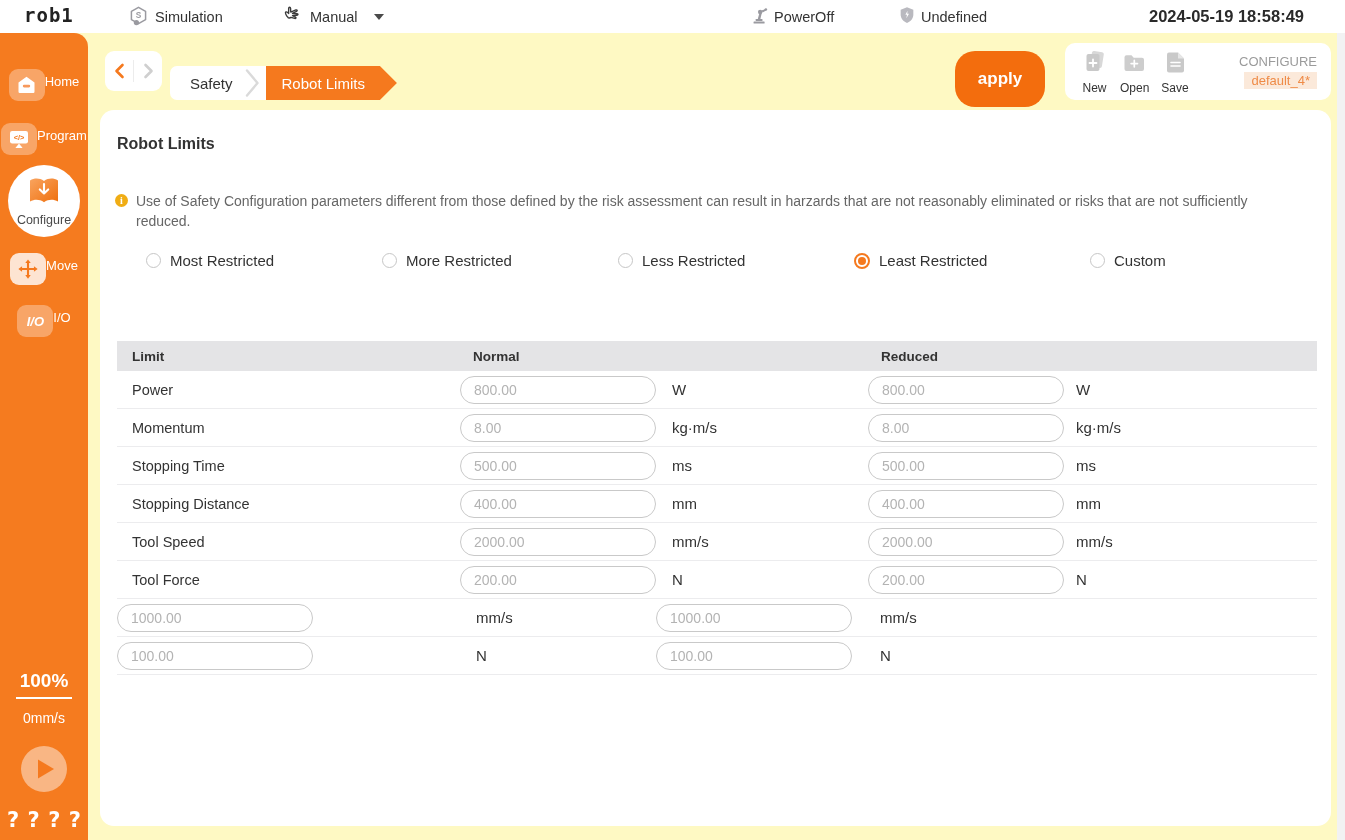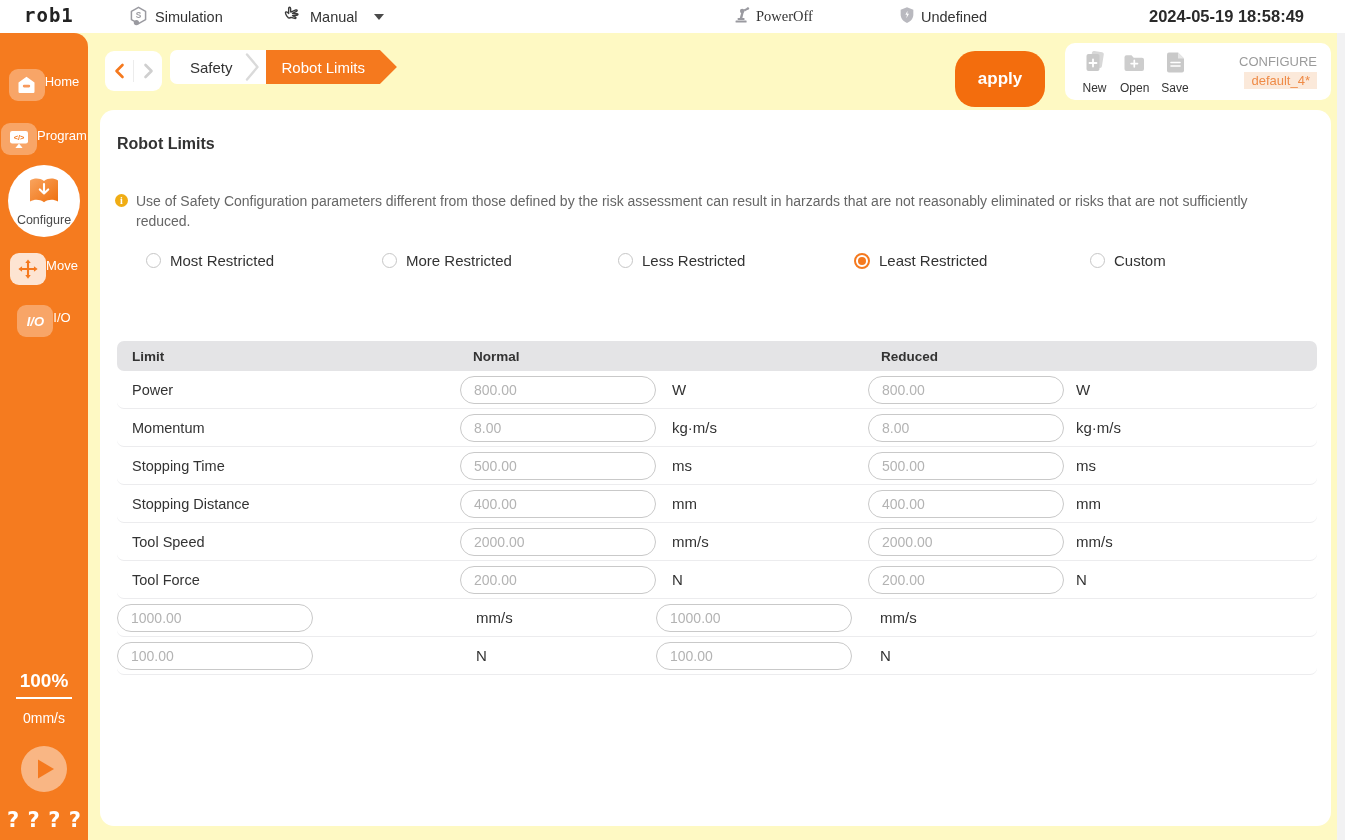--- a/index.html
+++ b/index.html
@@ -5,21 +5,21 @@
   html,body{margin:0;padding:0;}
   body{font-family:"Liberation Sans","DejaVu Sans",sans-serif;background:#e9e9eb;}
   #page{position:relative;width:1345px;height:840px;background:#fef9c3;overflow:hidden;}
 
   
   .topbar{position:absolute;top:0;left:0;width:1345px;height:33px;background:#fff;}
   .robot-name{position:absolute;left:24px;top:4px;font-family:"DejaVu Sans Mono",monospace;font-weight:bold;font-size:19px;color:#222;letter-spacing:1px;}
   .top-item{position:absolute;top:0;height:33px;display:flex;align-items:center;gap:6px;font-size:14.5px;color:#333;}
   .ti-sim{left:128px;}
   .ti-manual{left:281px;cursor:pointer;}
-  .ti-power{left:733px;font-family:Liberation Serif, serif;}
+  .ti-power{left:751px;}
   .ti-safety{left:899px;}
   .caret-down{width:0;height:0;border-left:5.5px solid transparent;border-right:5.5px solid transparent;border-top:6px solid #4a4a4a;margin-left:10px;}
   .datetime{position:absolute;right:41px;top:0;height:33px;display:flex;align-items:center;font-size:16.5px;font-weight:bold;color:#2a2a2a;}
 
   
   .sidebar{position:absolute;left:0;top:33px;width:88px;height:807px;background:#f57b1f;border-top-right-radius:14px;display:flex;flex-direction:column;align-items:center;box-sizing:border-box;padding-bottom:8px;}
   .sb-item{display:flex;flex-direction:row;align-items:flex-start;cursor:pointer;}
   .sb-tile{width:36px;height:32px;border-radius:9px;background:rgba(255,255,255,.32);display:flex;align-items:center;justify-content:center;}
   .sb-tile.lighter{background:rgba(255,255,255,.8);}
   .sb-label{margin-top:5px;font-size:13px;color:#fff;}
@@ -34,21 +34,21 @@
   .sb-speed-readout{margin-top:11px;font-size:14px;color:#fff;}
   .sb-play{margin-top:20px;width:46px;height:46px;border-radius:50%;background:rgba(255,255,255,.45);display:flex;align-items:center;justify-content:center;cursor:pointer;}
   .sb-play svg{margin-left:3px;}
   .sb-help-row{margin-top:16px;width:88px;display:flex;justify-content:space-between;box-sizing:border-box;padding:0 7px;}
   .help-q{font-size:21px;font-weight:bold;color:#fff;cursor:pointer;font-family:"DejaVu Sans",sans-serif;}
 
   
   .navgroup{position:absolute;left:105px;top:51px;width:57px;height:40px;background:#fff;border-radius:9px;display:flex;align-items:center;}
   .navbtn{width:28px;height:40px;display:flex;align-items:center;justify-content:center;cursor:pointer;}
   .navdivider{width:1px;height:22px;background:#ececec;}
-  .tabs{position:absolute;left:170px;top:50px;height:34px;display:flex;align-items:stretch;}
+  .tabs{position:absolute;left:170px;top:66px;height:34px;display:flex;align-items:stretch;}
   .tab-safety{position:relative;z-index:1;background:#fff;border-radius:7px 0 0 7px;display:flex;align-items:center;padding:0 6px 0 20px;font-size:15px;color:#333;cursor:pointer;}
   .tab-safety .tab-chev{margin-left:12px;}
   .tab-active{margin-left:-14px;background:#f5791e;color:#fff;display:flex;align-items:center;padding:0 32px 0 30px;font-size:15px;cursor:pointer;clip-path:polygon(0 0,calc(100% - 17px) 0,100% 50%,calc(100% - 17px) 100%,0 100%,13px 50%);}
   .apply-btn{position:absolute;left:955px;top:51px;width:90px;height:56px;border-radius:20px;background:#f36d0d;border:none;color:#fff;font-size:17px;font-weight:bold;font-family:inherit;cursor:pointer;display:flex;align-items:center;justify-content:center;}
   .config-panel{position:absolute;left:1065px;top:43px;width:266px;height:57px;background:#fff;border-radius:10px;display:flex;align-items:center;box-sizing:border-box;padding:0 14px 0 16px;}
   .file-action{display:flex;flex-direction:column;align-items:center;margin-right:12px;cursor:pointer;}
   .file-action .fa-label{font-size:12px;color:#333;margin-top:1px;}
   .config-meta{margin-left:auto;display:flex;flex-direction:column;align-items:flex-end;gap:3px;}
   .config-title{font-size:13px;color:#9b9b9b;}
   .config-chip{font-size:13px;color:#ef8b47;background:#fbe9da;border-radius:0;padding:1px 7px;cursor:pointer;}
@@ -60,21 +60,21 @@
   .warn-icon{flex:0 0 13px;width:13px;height:13px;border-radius:50%;background:#f0ad14;color:#fff;font-size:10px;font-weight:bold;display:flex;align-items:center;justify-content:center;margin-top:3px;font-family:"Liberation Serif",serif;}
   .warn-text{font-size:14px;color:#666;line-height:20px;}
   .restriction-row{position:absolute;left:46px;top:142px;display:flex;}
   .radio-opt{width:236px;display:flex;align-items:center;gap:9px;cursor:pointer;}
   .radio{width:13px;height:13px;border:1.5px solid #c6c6c6;border-radius:50%;background:#fff;box-sizing:content-box;}
   .radio-sel{border:2px solid #f5791e;position:relative;width:12px;height:12px;}
   .radio-sel::after{content:'';position:absolute;left:2px;top:2px;width:8px;height:8px;background:#f5791e;border-radius:50%;}
   .radio-label{font-size:15px;color:#333;}
 
   .limits-table{position:absolute;left:17px;top:231px;width:1200px;}
-  .thead,.trow{display:grid;grid-template-columns:343px 196px 212px 196px 1fr;align-items:center;border-radius:7px;}
+  .thead,.trow{display:grid;grid-template-columns:343px 196px 212px 196px 1fr;align-items:center;}
   .thead{height:30px;background:#e4e4e6;font-size:13.5px;font-weight:bold;color:#333;}
   .h-limit{padding-left:15px;}
   .h-normal,.h-reduced{padding-left:13px;}
   .trow{height:37px;border-bottom:1px solid #ececee;font-size:14.5px;color:#333;}
   .t-label{padding-left:15px;font-weight:500;}
   .pill-input{width:196px;height:28px;box-sizing:border-box;border:1px solid #c9c9c9;border-radius:14px;padding:0 13px;font-size:14px;color:#b3b3b3;background:#fff;outline:none;font-family:inherit;}
   .t-unit{padding-left:16px;font-size:15px;color:#333;}
   .t-unit.second{padding-left:12px;}
 
   .scrollbar-track{position:absolute;right:0;top:33px;width:8px;height:807px;background:#f2f2f3;}

